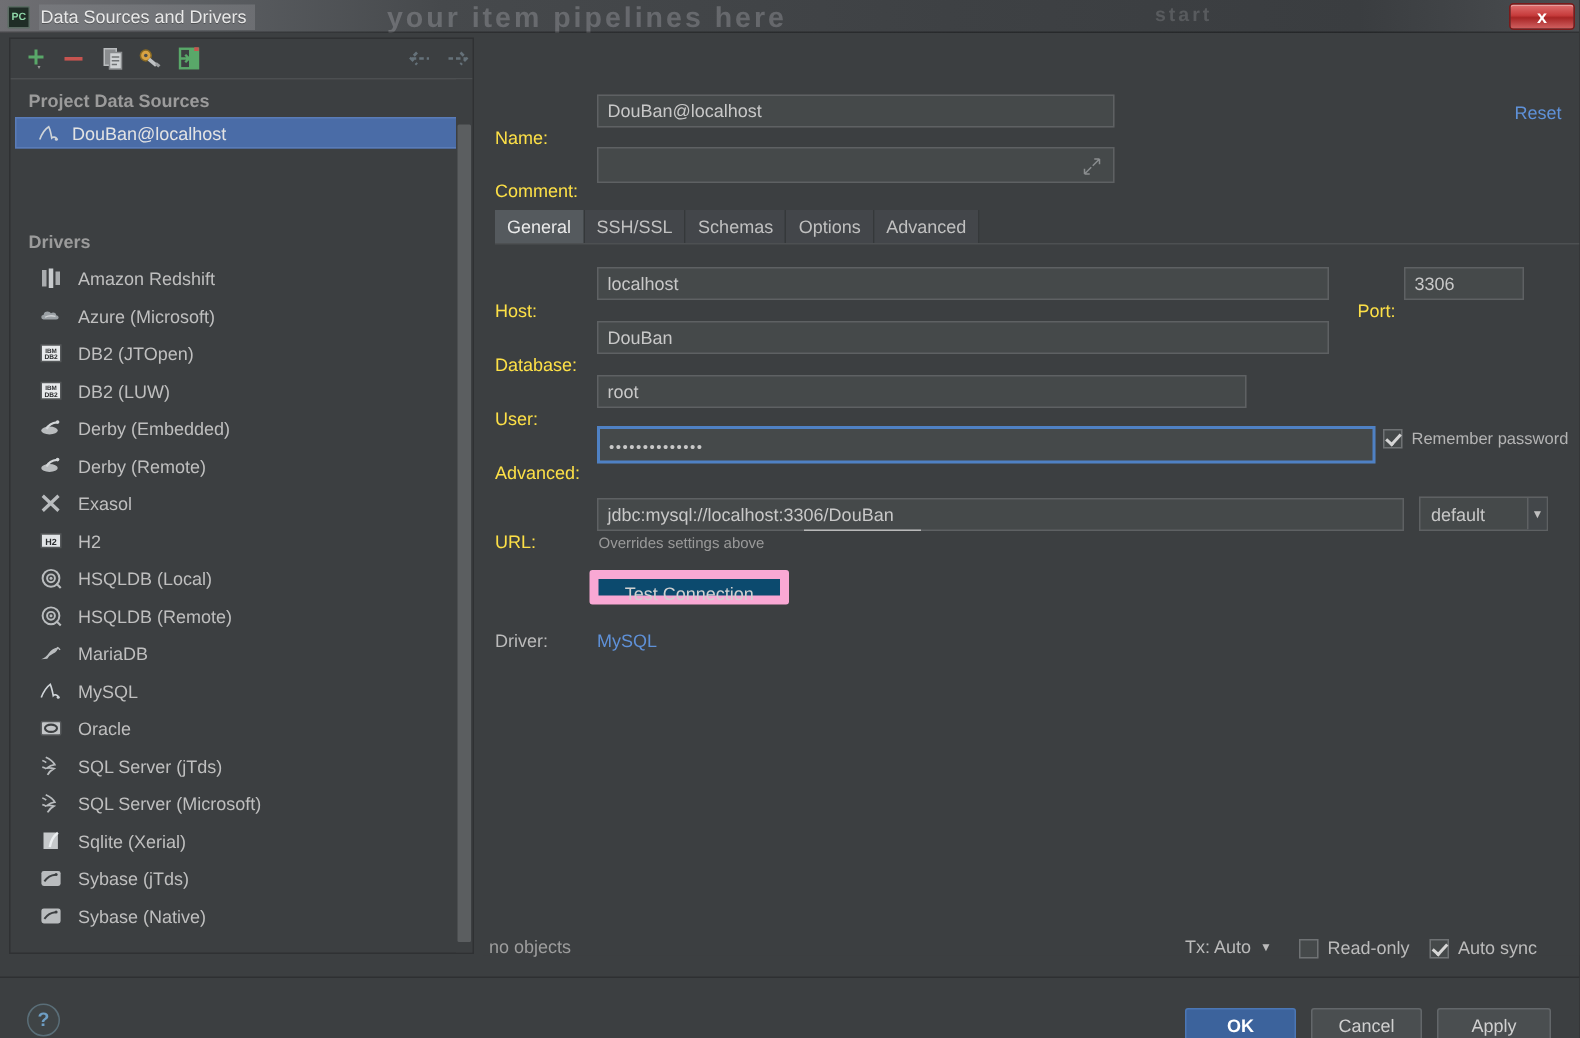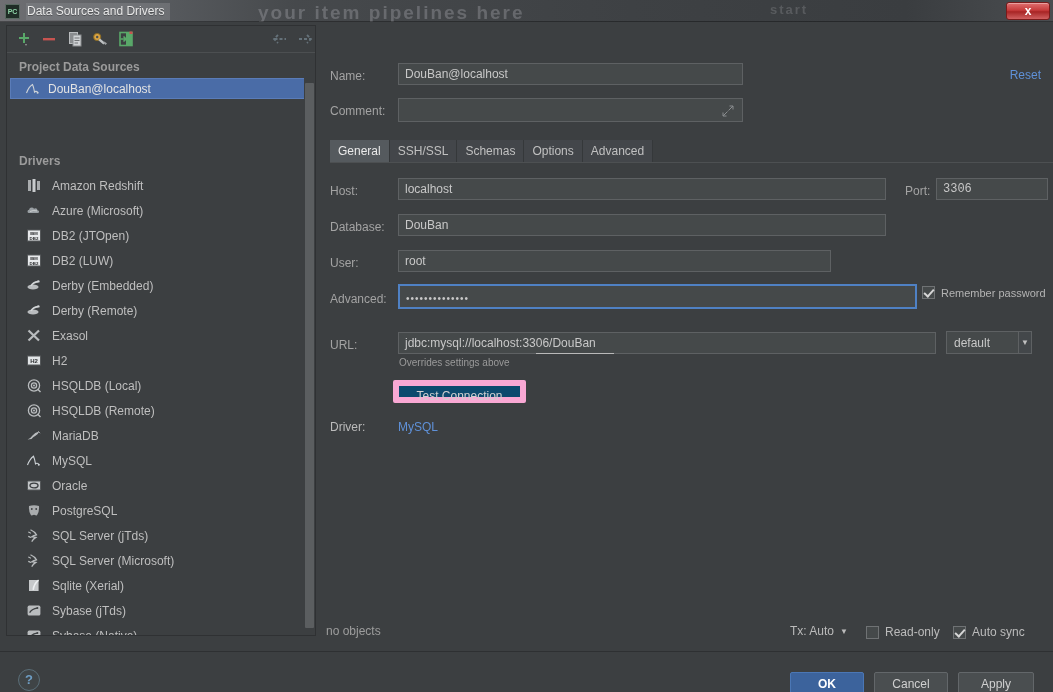--- a/index.html
+++ b/index.html
@@ -161,22 +161,23 @@
   }
 
   
   #right-panel {
     position: absolute; left: 322px; top: 0px;
     width: 731px; height: 615px;
     background: #3c3f41;
   }
   .flabel {
     position: absolute;
-    font-size: 12px; color: #a3a3a3;
+    font-size: 12px; color: #fde047;
     line-height: 20px;
+    margin-top: 16px;
   }
   .finput {
     position: absolute;
     background: #45494a;
     border: 1px solid #5e6163;
     color: #c8c8c8;
     font-size: 12px;
     padding: 0 6px;
     line-height: 20px;
     height: 22px;
@@ -547,30 +548,20 @@
               <svg width="16" height="15" viewBox="0 0 16 15">
                 <rect x="1.5" y="3" width="13" height="9" rx="1" fill="#c3c6c8" stroke="#55585a"></rect>
                 <ellipse cx="8" cy="7.5" rx="4" ry="2.4" fill="none" stroke="#3c3f41" stroke-width="1.4"></ellipse>
               </svg>
             </span>
             <span class="driver-label">Oracle</span>
           </div>
           <div class="driver-row">
             <span class="dicon">
               <svg width="16" height="15" viewBox="0 0 16 15">
-                <path d="M3 3 q5-1.3 10 0 q.4 5 -1.6 8.6 q-.6 1.3 -1.8 .6 q-.8 -.5 -1.6 -.5 q-.8 0 -1.6 .5 q-1.2 .7 -1.8 -.6 Q2.6 8 3 3 z" fill="#a9acae"></path>
-                <circle cx="5.8" cy="6" r=".9" fill="#3c3f41"></circle>
-                <circle cx="10.2" cy="6" r=".9" fill="#3c3f41"></circle>
-              </svg>
-            </span>
-            <span class="driver-label">PostgreSQL</span>
-          </div>
-          <div class="driver-row">
-            <span class="dicon">
-              <svg width="16" height="15" viewBox="0 0 16 15">
                 <path d="M4.5 1.8 q4.5 2 6 5 q-3 .4 -5 2.2 q2.4 -.2 4.4 .4 q-2.6 1.4 -4.2 4.2" stroke="#b9bcbe" stroke-width="1.2" fill="none"></path>
                 <path d="M2.2 4 q1.6 .4 2.6 1.4" stroke="#b9bcbe" stroke-width="1.1" fill="none"></path>
                 <path d="M2.2 8.4 q1.6 .3 2.6 1.2" stroke="#b9bcbe" stroke-width="1.1" fill="none"></path>
               </svg>
             </span>
             <span class="driver-label">SQL Server (jTds)</span>
           </div>
           <div class="driver-row">
             <span class="dicon">
               <svg width="16" height="15" viewBox="0 0 16 15">
@@ -637,21 +628,21 @@
           <div class="tab">SSH/SSL</div>
           <div class="tab">Schemas</div>
           <div class="tab">Options</div>
           <div class="tab">Advanced</div>
         </div>
       <div id="tab-underline"></div>
 
       <div class="flabel" style="left:8px; top:159px;">Host:</div>
       <div class="finput" style="left:76px; top:156px; width:488px;">localhost</div>
       <div class="flabel" style="left:583px; top:159px;">Port:</div>
-      <div class="finput" style="left:614px; top:156px; width:112px;font-family:Liberation Mono, monospace;">3306</div>
+      <div class="finput" style="left:614px; top:156px; width:80px;">3306</div>
 
       <div class="flabel" style="left:8px; top:195px;">Database:</div>
       <div class="finput" style="left:76px; top:192px; width:488px;">DouBan</div>
 
       <div class="flabel" style="left:8px; top:231px;">User:</div>
       <div class="finput" style="left:76px; top:228px; width:433px;">root</div>
 
       <div class="flabel" style="left:8px; top:267px;">Advanced:</div>
       <div class="finput focused" style="left:76px; top:262px; width:519px; height:25px; letter-spacing:1px; font-size:10px; padding-top:4px;">••••••••••••••</div>
 

